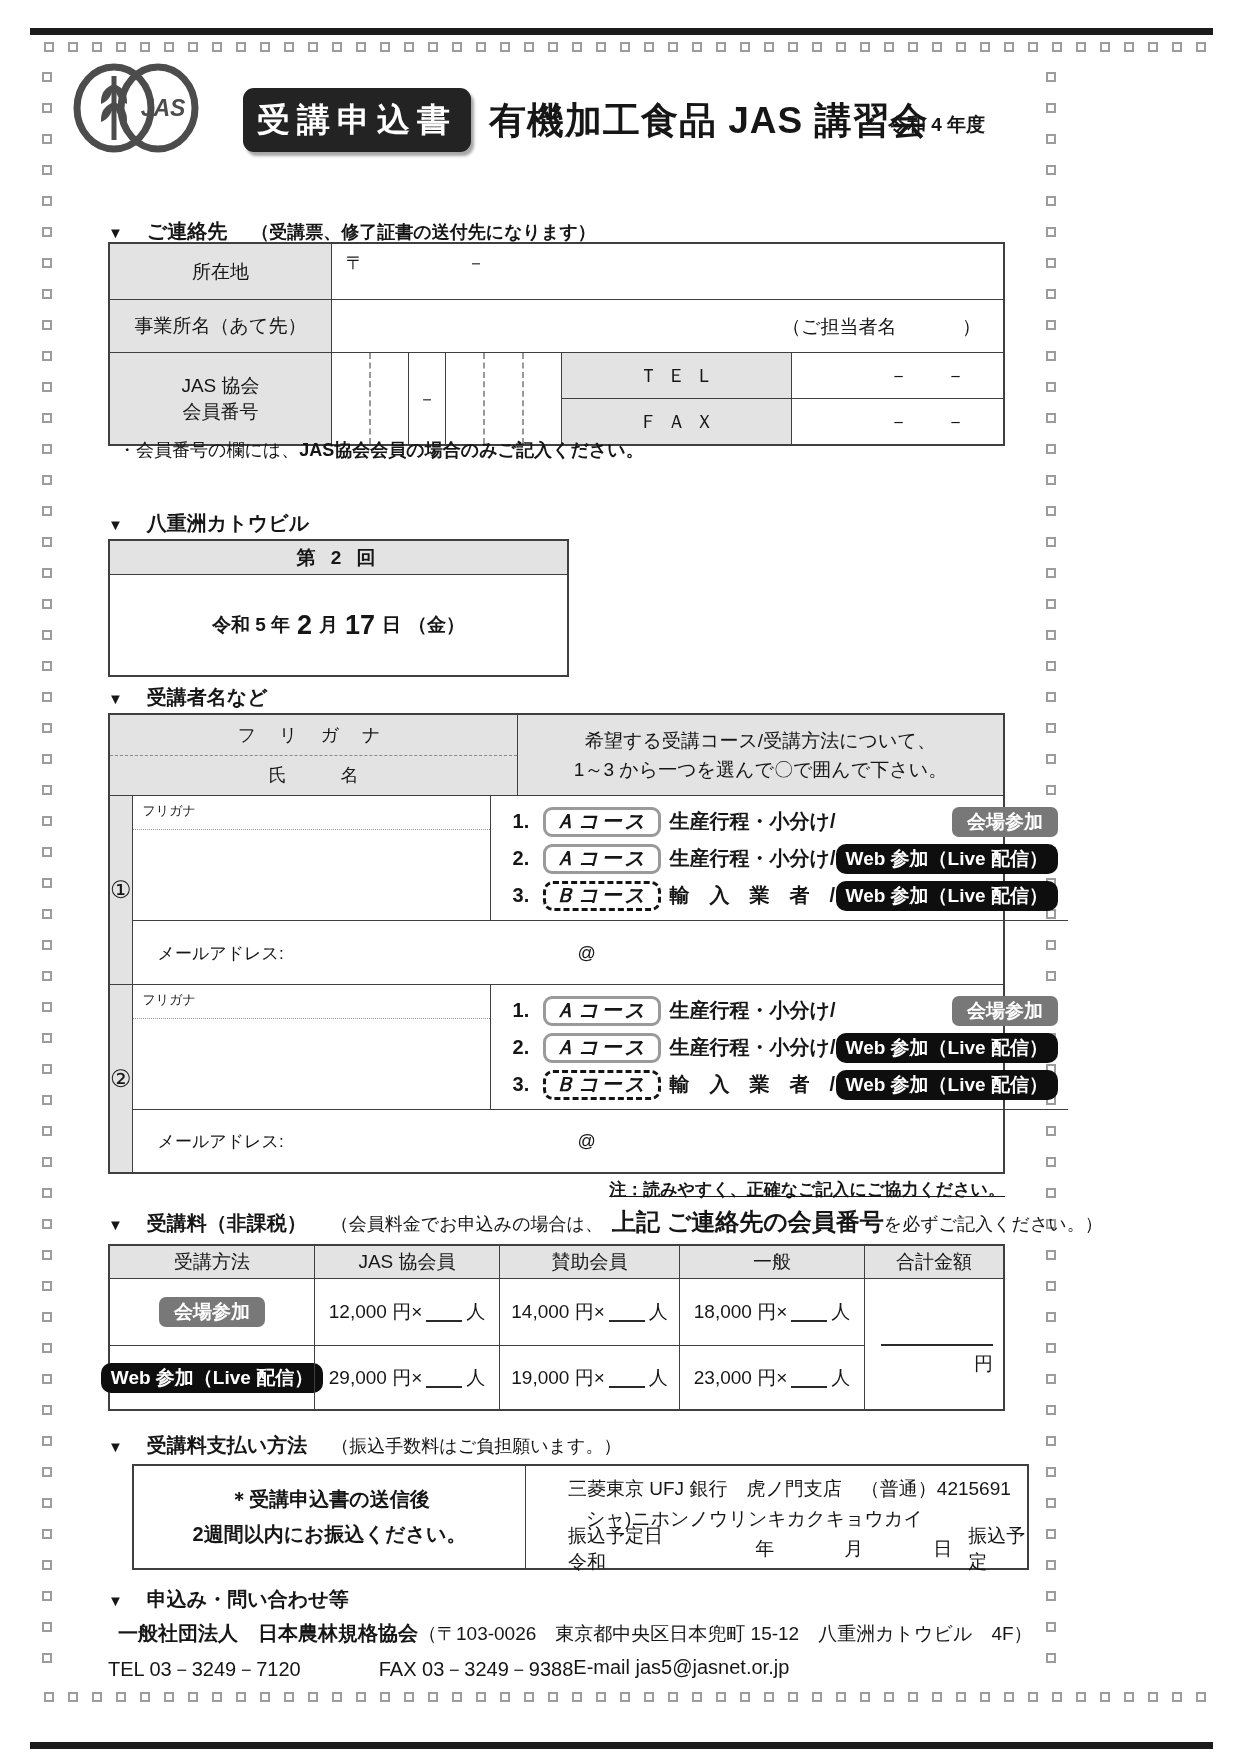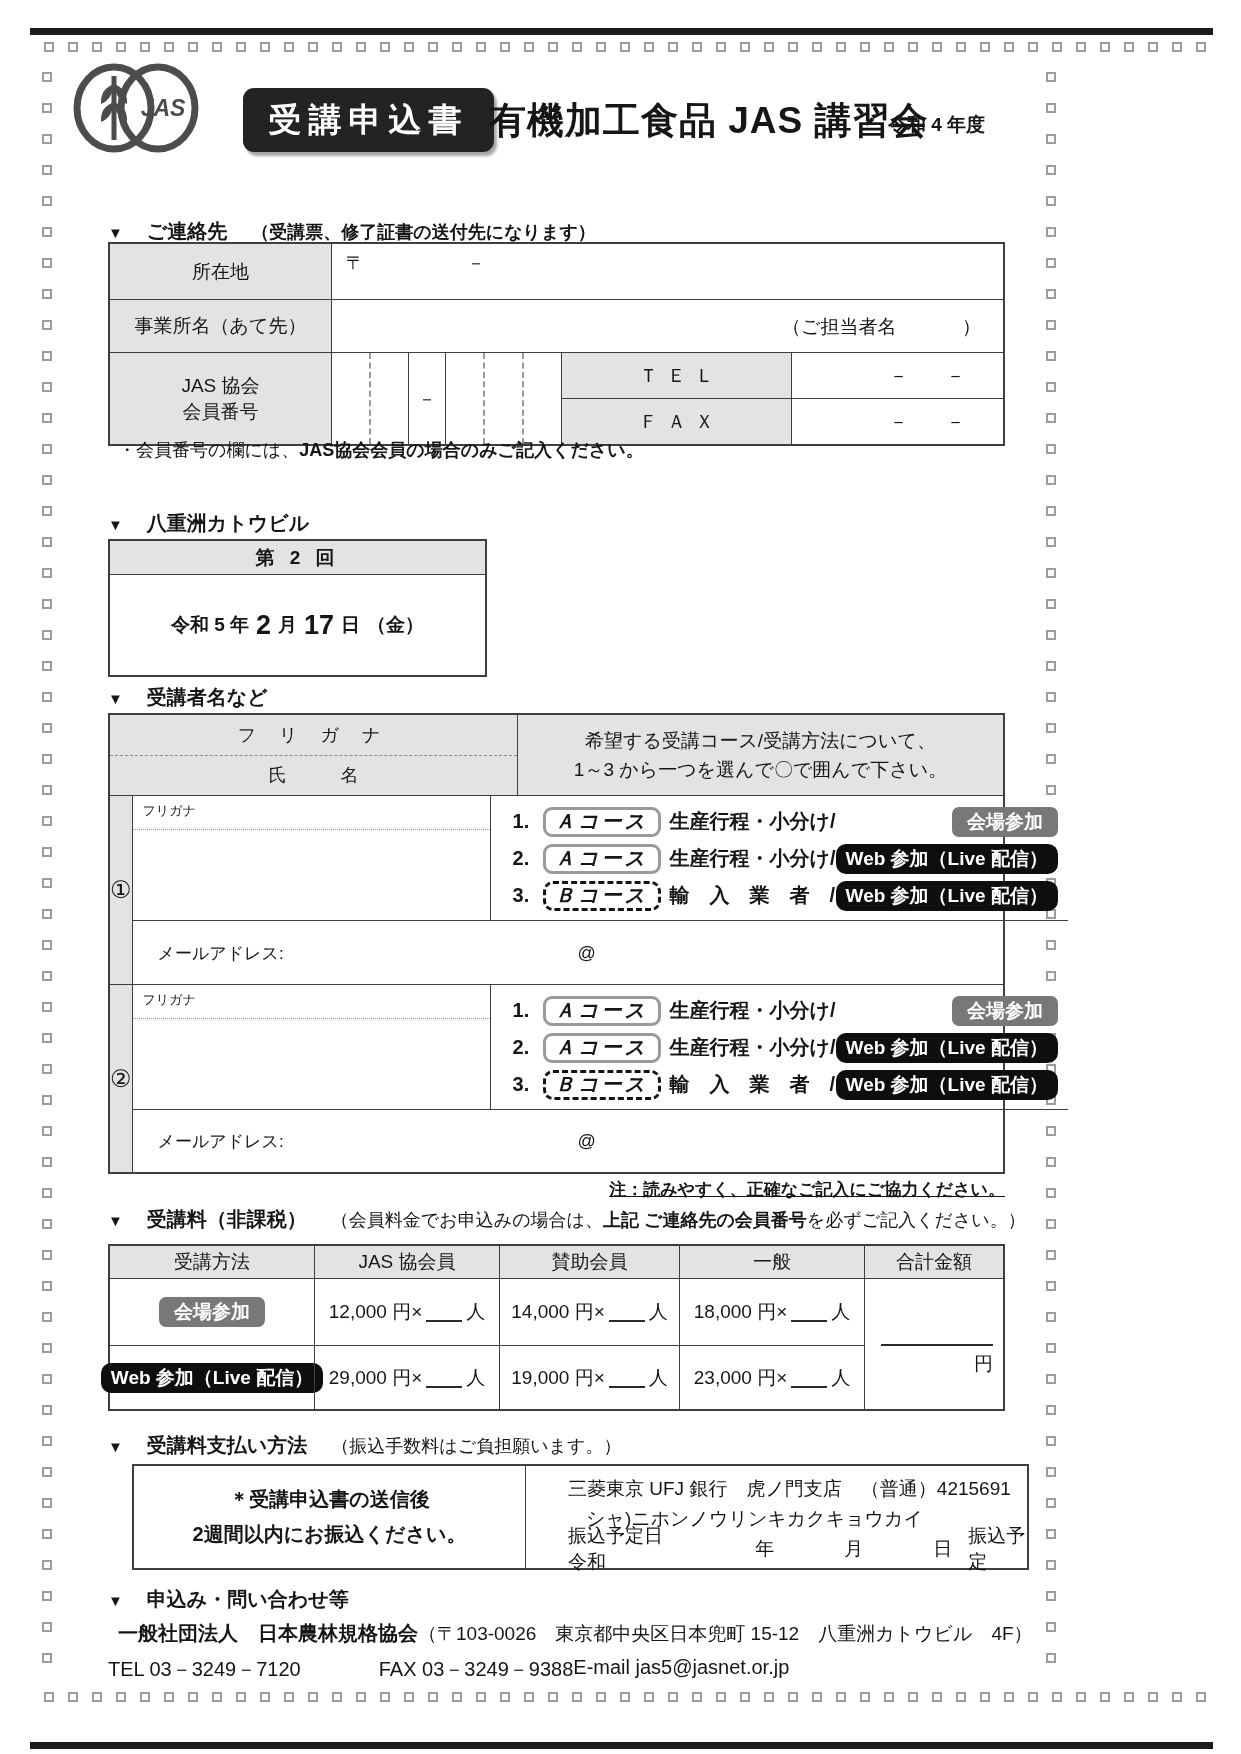--- a/index.html
+++ b/index.html
@@ -6,33 +6,33 @@
   :root { --bd:#3f3f3f; --gray:#e3e3e3; --ink:#161616; }
   html,body { background:#9a9a9a; }
   .page { position:relative; width:1241px; height:1754px; background:#fff;
           font-family:"Liberation Sans","DejaVu Sans",sans-serif; color:var(--ink); overflow:hidden; }
   .cutline { position:absolute; left:30px; width:1183px; height:7px; background:#1c1c1c; }
   .cutline.top { top:28px; } .cutline.bottom { top:1742px; }
   .sq { position:absolute; width:10px; height:10px; border:2px solid #9c9c9c; background:#fff; }
 
   
   .logo { position:absolute; left:70px; top:62px; }
-  .badge-main { position:absolute; left:243px; top:88px; width:251px; height:64px; background:#232323;
+  .badge-main { position:absolute; left:243px; top:88px; width:228px; height:64px; background:#232323;
                 color:#fff; font-size:33px; font-weight:bold; letter-spacing:7px; text-align:center;
                 line-height:64px; border-radius:11px; box-shadow:3px 4px 3px rgba(0,0,0,.35); }
   .doc-title { position:absolute; left:489px; top:96px; font-size:37px; font-weight:bold; letter-spacing:1px; }
   .fiscal-year { position:absolute; left:888px; top:112px; font-size:19px; font-weight:bold; }
 
   
   .sec-title { position:absolute; left:108px; display:flex; align-items:baseline; gap:24px;
                font-weight:bold; font-size:20px; white-space:nowrap; }
   .sec-title .tri { font-size:15px; }
   .sec-title .note { font-size:18px; }
   .sec-title .note-n { font-size:18px; font-weight:normal; }
-  .sec-title .note-b { font-size:18px; font-weight:bold; }
+  .sec-title .note-b { font-size:24px; font-weight:bold;margin-left:9px; }
 
   
   .ctable { position:absolute; left:108px; top:242px; width:897px; border:2.5px solid var(--bd); }
   .crow { display:flex; }
   .crow + .crow { border-top:1.5px solid var(--bd); }
   .clabel { width:222px; background:var(--gray); border-right:1.5px solid var(--bd);
             display:flex; flex-direction:column; align-items:center; justify-content:center;
             font-size:19px; line-height:26px; text-align:center; }
   .addr-cell { flex:1; position:relative; font-size:20px; }
   .addr-cell .yu { position:absolute; left:14px; top:7px; font-size:18px; }
@@ -47,21 +47,21 @@
   .telfax { flex:1; display:flex; flex-direction:column; }
   .tf-row { flex:1; display:flex; }
   .tf-row + .tf-row { border-top:1.5px solid var(--bd); }
   .tf-label { width:230px; background:var(--gray); border-right:1.5px solid var(--bd);
               display:flex; align-items:center; justify-content:center; font-size:19px; letter-spacing:9px; padding-left:9px; }
   .tf-value { flex:1; display:flex; align-items:center; justify-content:flex-end; padding-right:38px; font-size:19px; }
   .contact-notes { position:absolute; left:118px; top:437px; font-size:18px; line-height:27px; }
   .contact-notes .l2 { padding-left:10px; }
 
   
-  .stable { position:absolute; left:108px; top:539px; width:379px; border:2.5px solid var(--bd); }
+  .stable { position:absolute; left:108px; top:539px; width:461px; border:2.5px solid var(--bd); }
   .shead { height:34px; background:var(--gray); border-bottom:1.5px solid var(--bd); text-align:center;
            line-height:34px; font-weight:bold; font-size:19px; letter-spacing:5px; }
   .sbody { height:100px; display:flex; align-items:center; justify-content:center; gap:7px;
            font-size:19px; font-weight:bold; }
   .sbody .big { font-size:27px; }
 
   
   .ptable { position:absolute; left:108px; top:713px; width:897px; border:2.5px solid var(--bd); }
   .phead { display:flex; height:81px; border-bottom:1.5px solid var(--bd); }
   .phead-left { width:408px; border-right:1.5px solid var(--bd); background:var(--gray);

